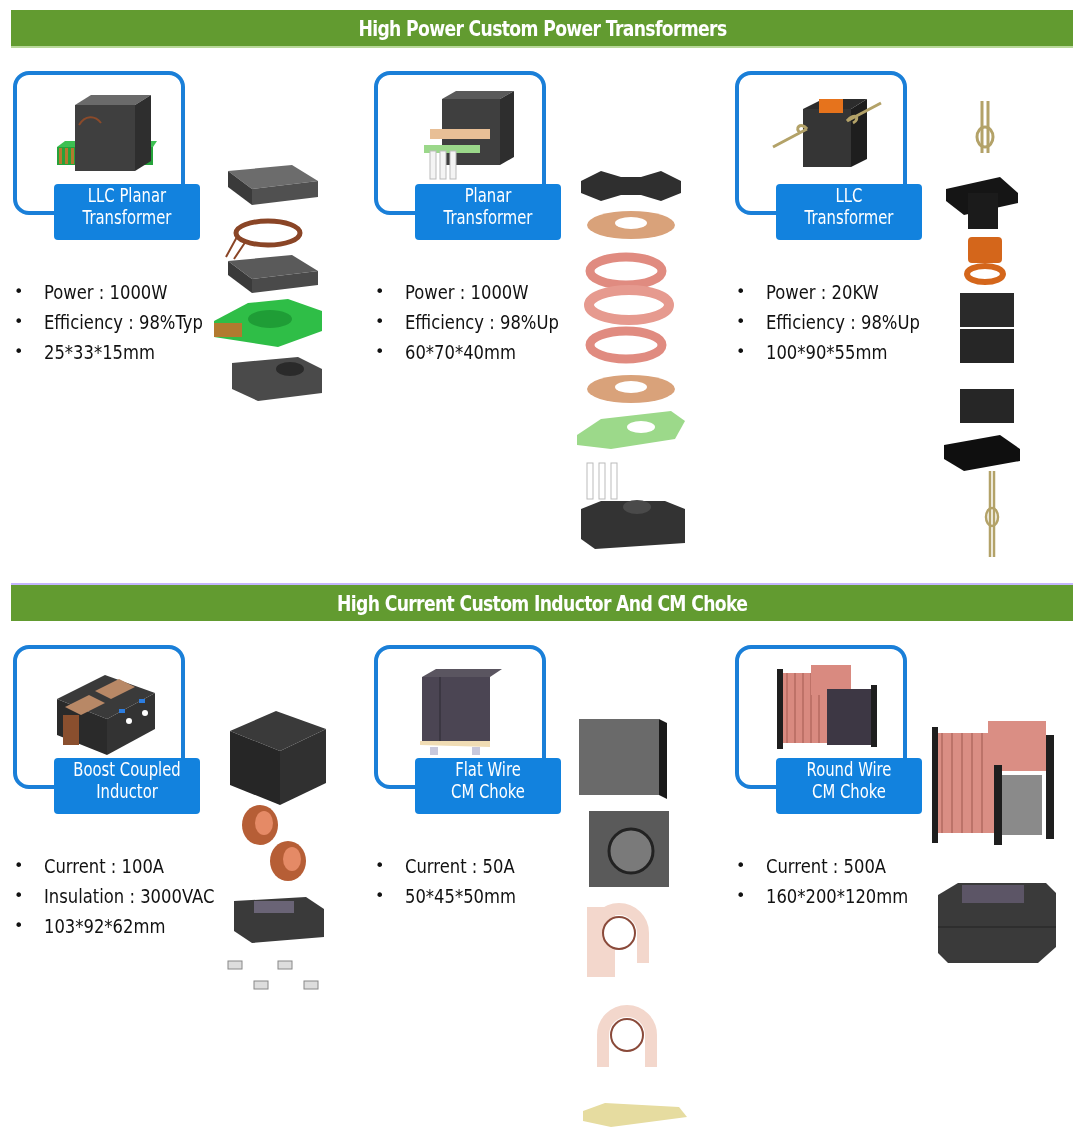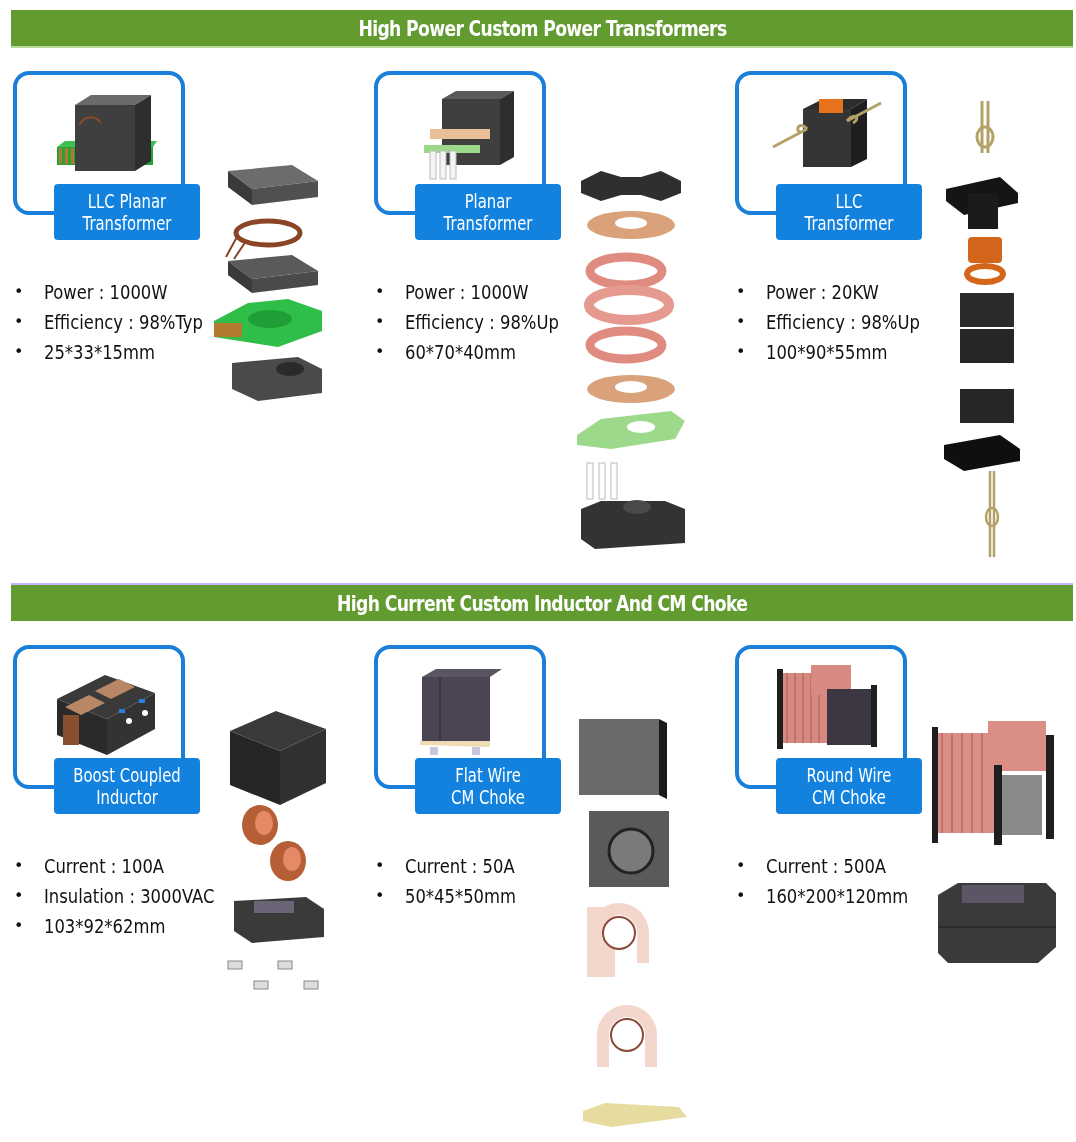--- a/index.html
+++ b/index.html
@@ -11,21 +11,21 @@
   .banner span { display: inline-block; transform: scaleX(0.82); }
   .banner.b1 { top: 10px; border-bottom: 2px solid #b9d89a; }
   .banner.b2 { top: 583px; border-top: 2px solid #c4b5fd; }
 
   .card { position: absolute; width: 360px; }
   .frame { position: absolute; left: 13px; top: 0; width: 172px; height: 144px;
            border: 4px solid #1a7fd8; border-radius: 16px; background: #fff; }
   .thumb { position: absolute; left: 28px; top: 10px; width: 120px; height: 100px; }
   .label { position: absolute; left: 54px; top: 113px; width: 146px; height: 56px;
            background: #1282de; border-radius: 4px; color: #fff; text-align: center;
-           font-size: 19px; line-height: 22px; padding-top: 6px; font-family: "DejaVu Sans", sans-serif; }
+           font-size: 19px; line-height: 22px; font-family: "DejaVu Sans", sans-serif; }
   .label .ln { display: block; transform: scaleX(0.78); white-space: nowrap; }
   .specs { position: absolute; left: 14px; top: 206px; list-style: none; }
   .specs li { font-size: 20px; line-height: 30px; color: #111; white-space: nowrap; display: flex; }
   .specs .bullet { width: 30px; font-size: 16px; }
   .specs .txt { display: inline-block; transform: scaleX(0.82); transform-origin: left center; }
   .explode { position: absolute; }
   svg { display: block; }
 </style>
 </head>
 <body>

